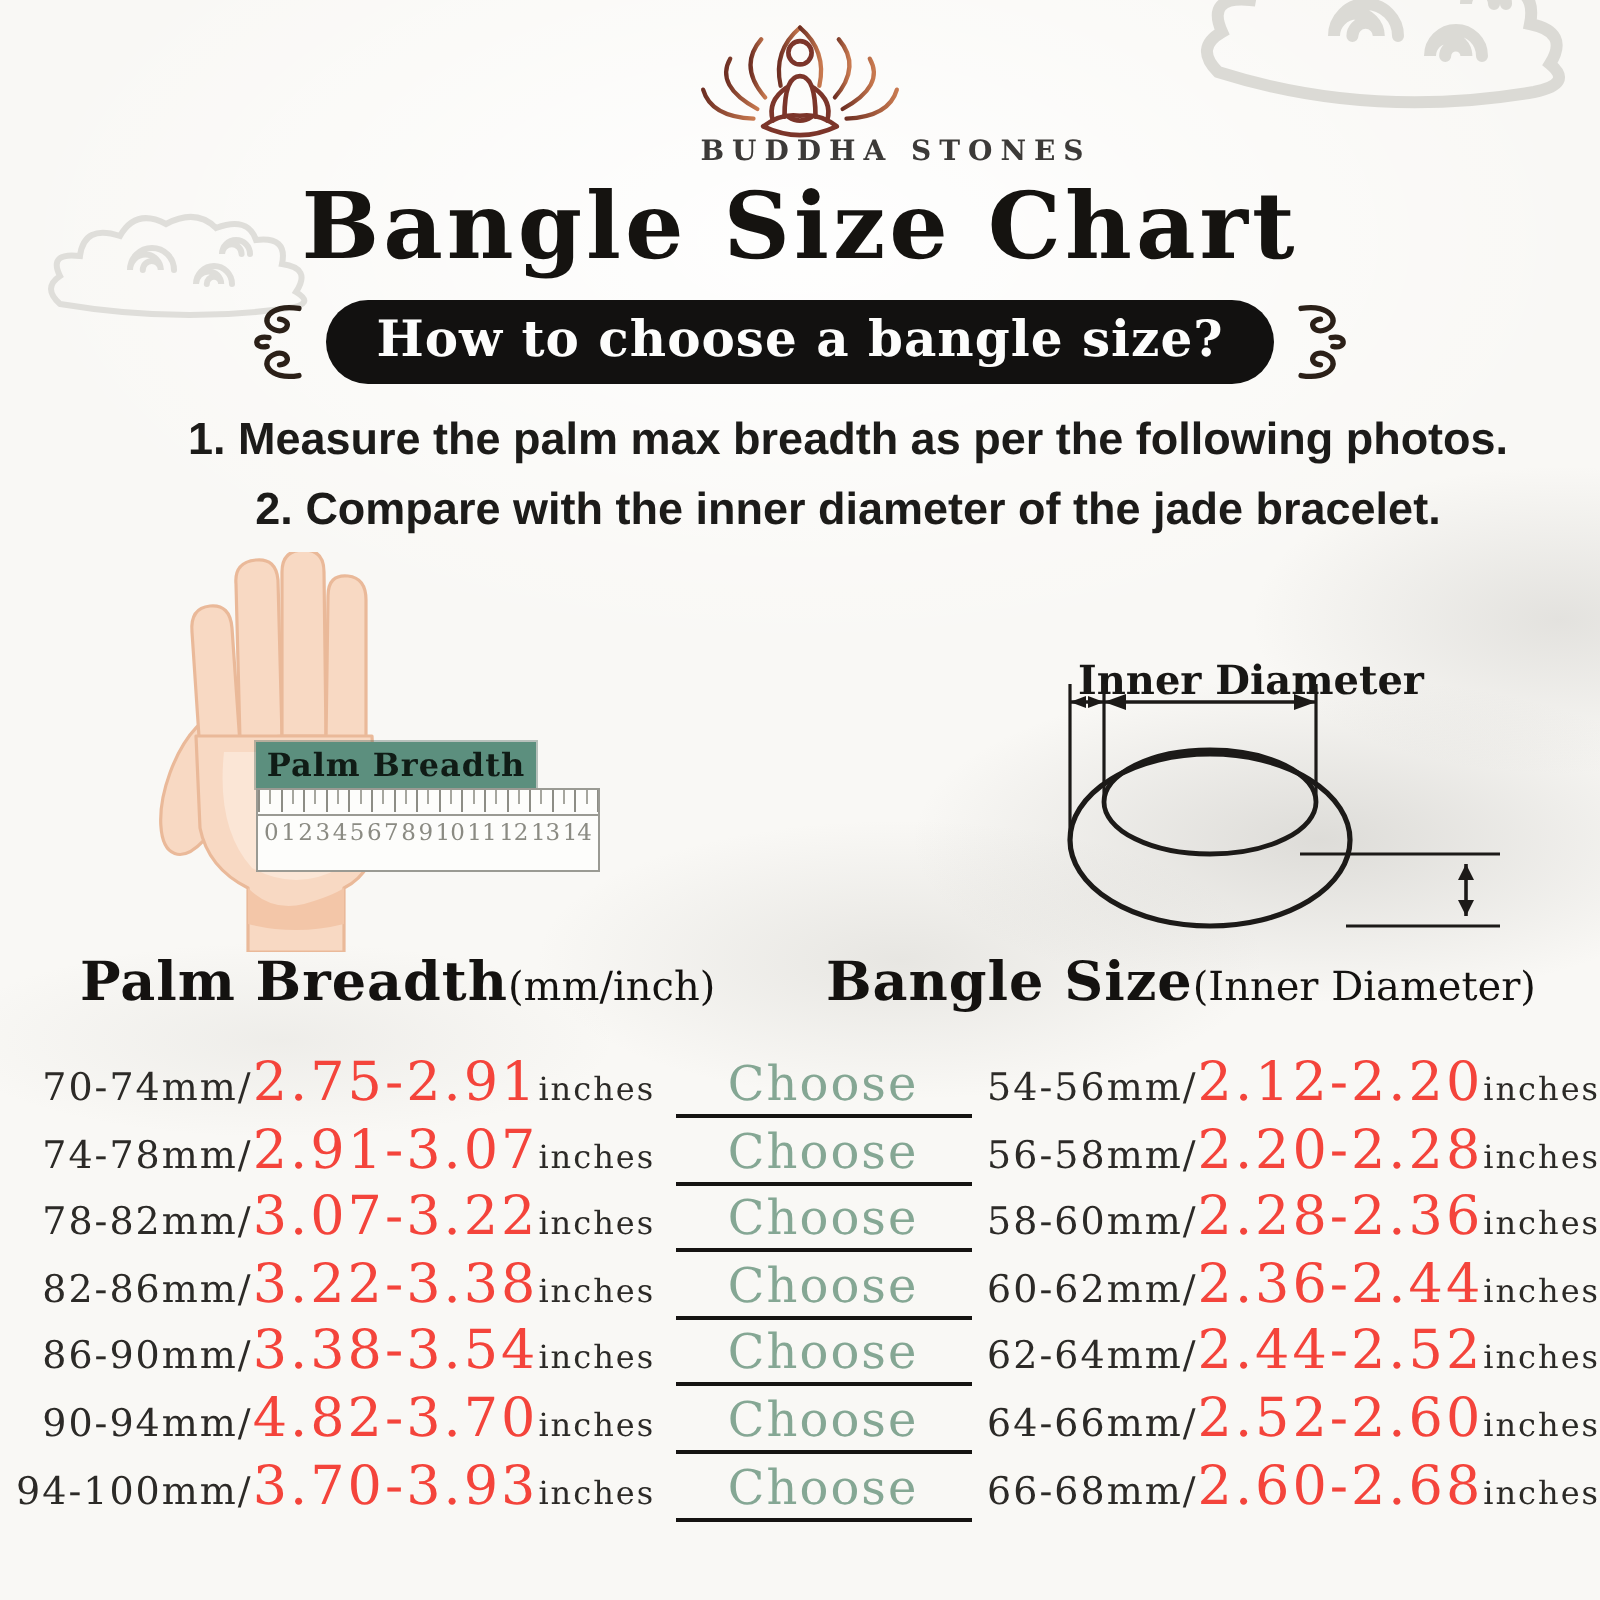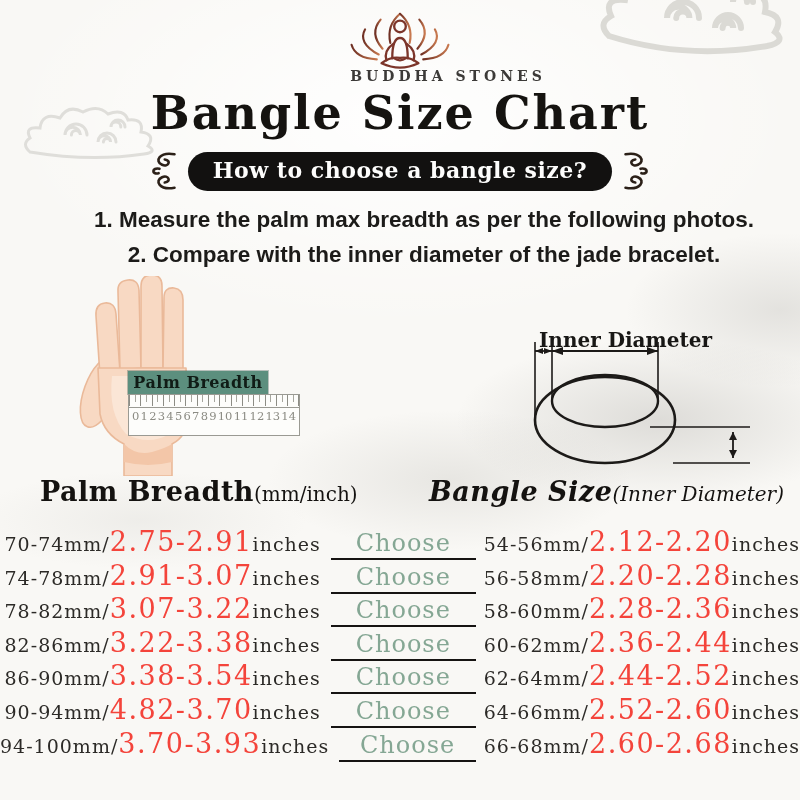--- a/index.html
+++ b/index.html
@@ -17,21 +17,21 @@
   .cloud{position:absolute;pointer-events:none;}
   
   #logo{position:absolute;left:340px;top:8px;width:120px;height:62px;}
   #brand{position:absolute;left:0;top:68px;width:800px;text-align:center;
     font-size:14px;font-weight:700;letter-spacing:4px;color:#3c3a38;padding-left:48px;}
   #title{position:absolute;left:0;top:86px;width:800px;text-align:center;
     font-size:46px;font-weight:700;letter-spacing:2px;color:#151310;}
   #banner-row{position:absolute;left:0;top:148px;width:800px;height:46px;
     display:flex;align-items:center;justify-content:center;gap:10px;}
   #pill{background:#121110;color:#fdfdfc;border-radius:23px;padding:5px 25px 8px 25px;
-    font-size:22px;font-weight:700;letter-spacing:.5px;}
+    font-size:25px;font-weight:700;letter-spacing:.5px;}
   .flourish{width:30px;height:44px;}
   .flourish.right{transform:scaleX(-1);}
   
   #steps{position:absolute;left:0;top:202px;width:800px;text-align:center;
     font-family:"Liberation Sans",sans-serif;font-weight:700;font-size:22.5px;color:#1c1b19;}
   #steps .step{line-height:35px;padding-left:48px;}
   
   #hand-figure{position:absolute;left:78px;top:272px;width:240px;height:204px;}
   #hand-svg{position:absolute;left:0;top:4px;width:140px;height:200px;}
   #palm-label{position:absolute;left:50px;top:99px;width:140px;height:23px;
@@ -48,29 +48,29 @@
     justify-content:space-between;font-size:11.5px;color:#8b8b83;}
   #bangle-figure{position:absolute;left:505px;top:326px;width:260px;height:152px;}
   #inner-diam-label{position:absolute;left:34px;top:2px;font-size:20px;font-weight:700;color:#181715;}
   #bangle-svg{position:absolute;left:0;top:0;width:260px;height:152px;}
   
   #table-headers{position:absolute;left:0;top:476px;width:800px;display:flex;justify-content:space-between;gap:28px;}
   .tbl-header{white-space:nowrap;color:#141210;}
   .tbl-header .big{font-size:27px;font-weight:700;letter-spacing:.5px;}
   .tbl-header .small{font-size:20px;font-weight:400;}
   #left-header{margin-left:40px;}
-  #right-header{margin-right:16px;font-style:italic;}
+  #right-header{margin-right:32px;}
   
   #size-rows{position:absolute;left:0;top:526px;width:800px;}
   .size-row{display:flex;align-items:baseline;height:33.6px;}
   .cell-left{width:332px;text-align:right;white-space:nowrap;}
   .cell-right{margin-left:8px;white-space:nowrap;}
   .mm{font-size:19px;color:#2c2a27;letter-spacing:1px;}
   .in-red{font-size:27px;color:#f4443b;letter-spacing:1.5px;font-weight:500;}
-  .unit{font-size:19px;color:#2c2a27;letter-spacing:1px;}
+  .unit{font-size:16px;color:#2c2a27;letter-spacing:1px;}
   .choose{width:150px;margin-left:10px;text-align:center;font-size:24px;
     color:#85a794;letter-spacing:1px;border-bottom:2px solid #161412;
     padding-bottom:1px;cursor:pointer;}
 </style>
 </head>
 <body>
 
 <div id="page">
 
   <svg class="cloud" style="left:20px;top:100px;" width="155" height="72" viewBox="0 0 155 72">

